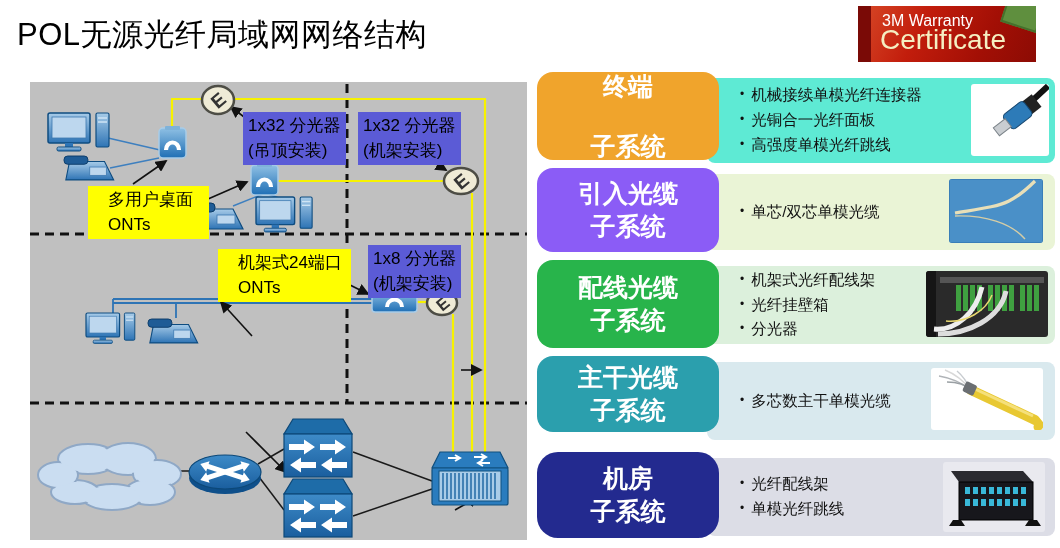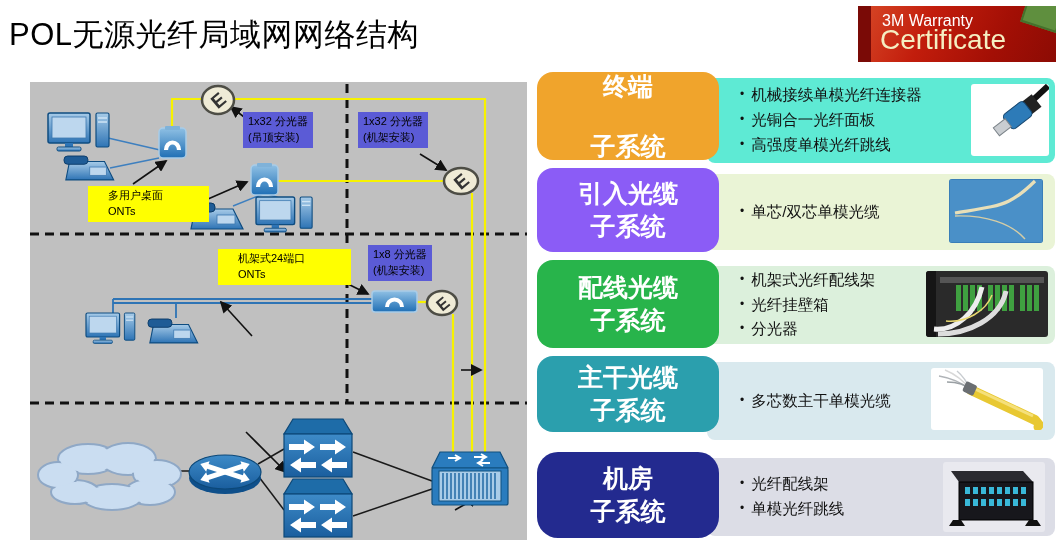--- a/index.html
+++ b/index.html
@@ -1,33 +1,33 @@
 <!DOCTYPE html>
 <html><head>
 <meta charset="utf-8">
 <style>
   html,body{margin:0;padding:0;}
   body{
     width:1060px;height:548px;position:relative;overflow:hidden;
     background:#ffffff;font-family:"Liberation Sans","DejaVu Sans",sans-serif;
   }
   
-  .page-title{position:absolute;left:9px;top:14px;font-size:31px;color:#000;letter-spacing:.5px;}
+  .page-title{position:absolute;left:17px;top:14px;font-size:31px;color:#000;letter-spacing:.5px;}
   
-  .badge{position:absolute;left:858px;top:6px;width:198px;height:56px;
+  .badge{position:absolute;left:858px;top:6px;width:178px;height:56px;
     background:linear-gradient(115deg,#d84a28 0%,#c21d0c 35%,#a30f05 70%,#8c0b04 100%);
     overflow:hidden;}
   .badge .strip{position:absolute;left:0;top:0;width:13px;height:56px;background:#7a0a06;}
   .badge .l1{position:absolute;left:24px;top:6px;font-size:16px;color:#fff;}
   .badge .l2{position:absolute;left:22px;top:18px;font-size:28px;color:#f5efc2;}
   .badge .chip{position:absolute;right:-6px;top:-8px;width:34px;height:26px;background:#5f8f3e;
     transform:rotate(18deg);border:2px solid #46702c;}
   
   .zone{position:absolute;font-size:22px;font-weight:bold;color:#d6d6d6;}
-  .lbl{position:absolute;font-size:11px;line-height:1.45;color:#000;padding:2px 5px;white-space:nowrap;}
+  .lbl{position:absolute;font-size:17px;line-height:1.45;color:#000;padding:2px 5px;white-space:nowrap;}
   .lbl.purple{background:#5b5bd6;}
   .lbl.yellow{background:#ffff00;padding-left:20px;}
   .plain{position:absolute;font-size:15px;color:#000;white-space:nowrap;}
   .wan-text{position:absolute;left:62px;top:450px;width:118px;text-align:center;
     font-size:20px;font-weight:bold;color:#111;line-height:1.15;}
   .gpon{position:absolute;left:404px;top:511px;width:96px;height:21px;background:#ffff00;
     font-size:15px;color:#000;text-align:center;line-height:21px;}
   
   .sysbox{position:absolute;left:537px;width:182px;border-radius:16px;z-index:3;
     color:#fff;text-align:center;font-weight:bold;font-size:25px;line-height:1.32;

